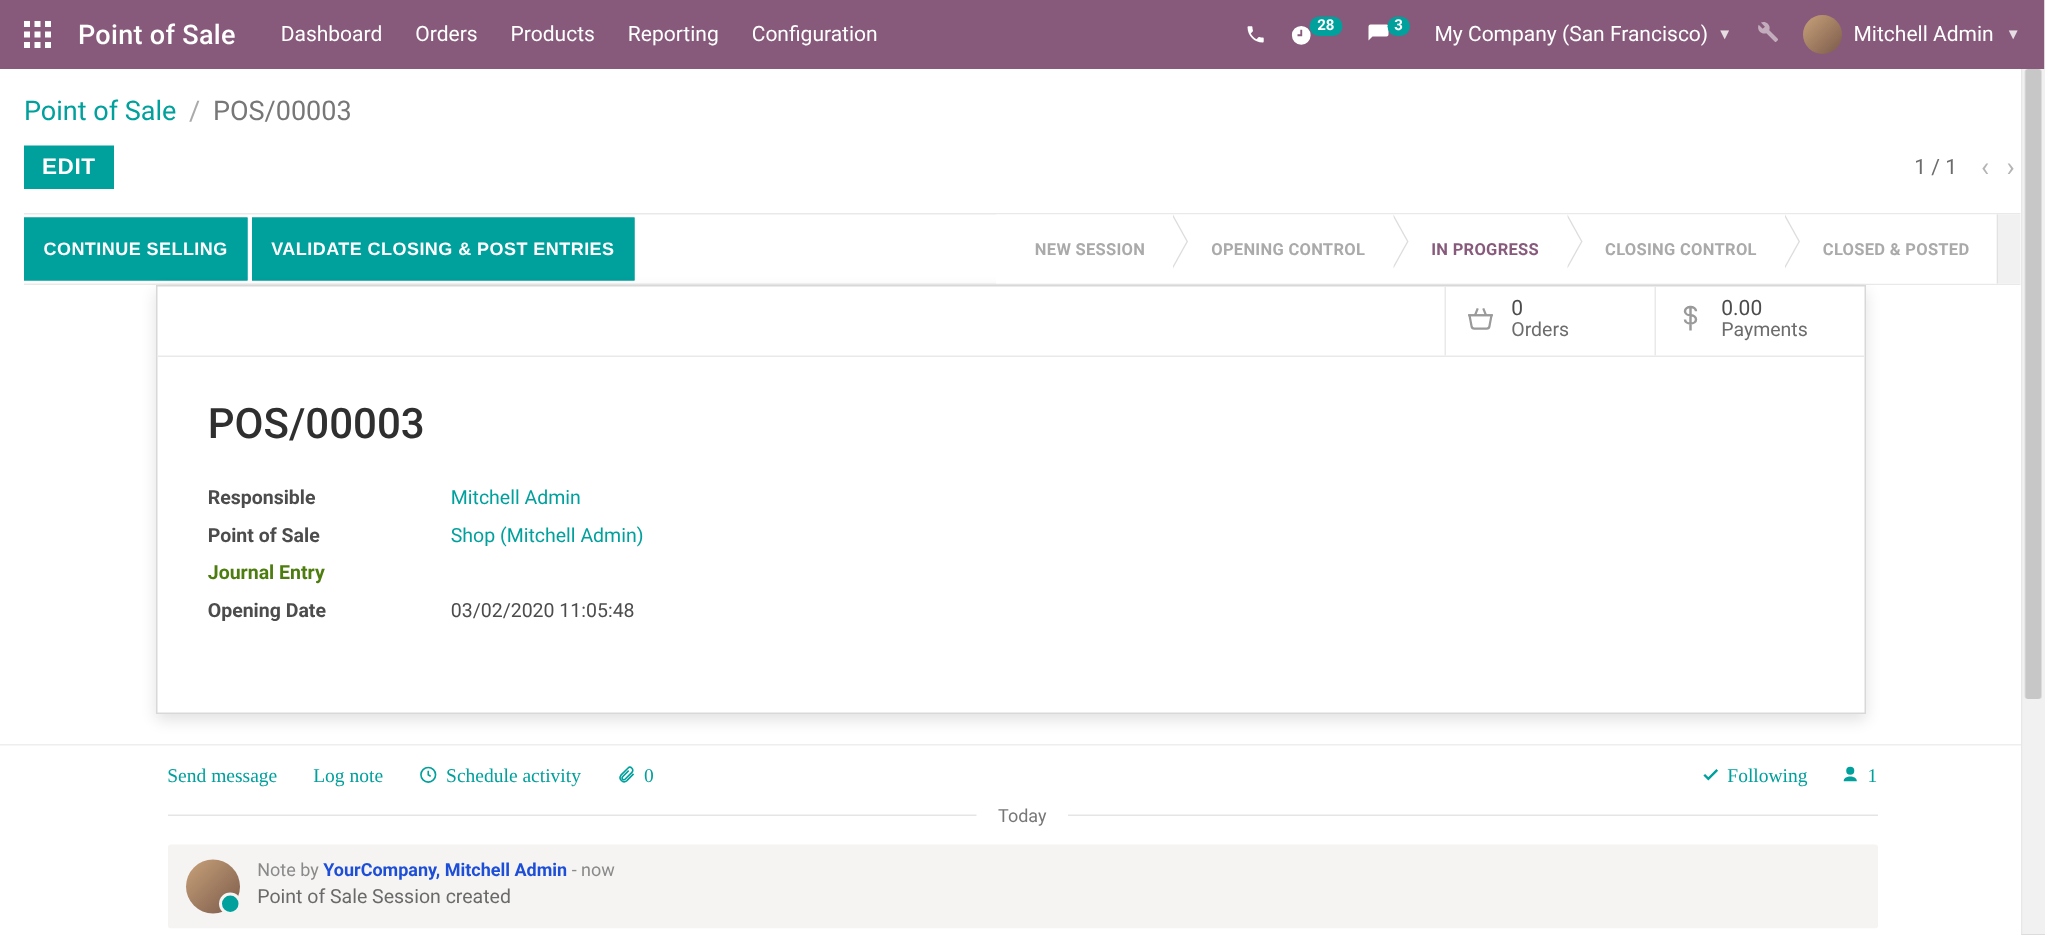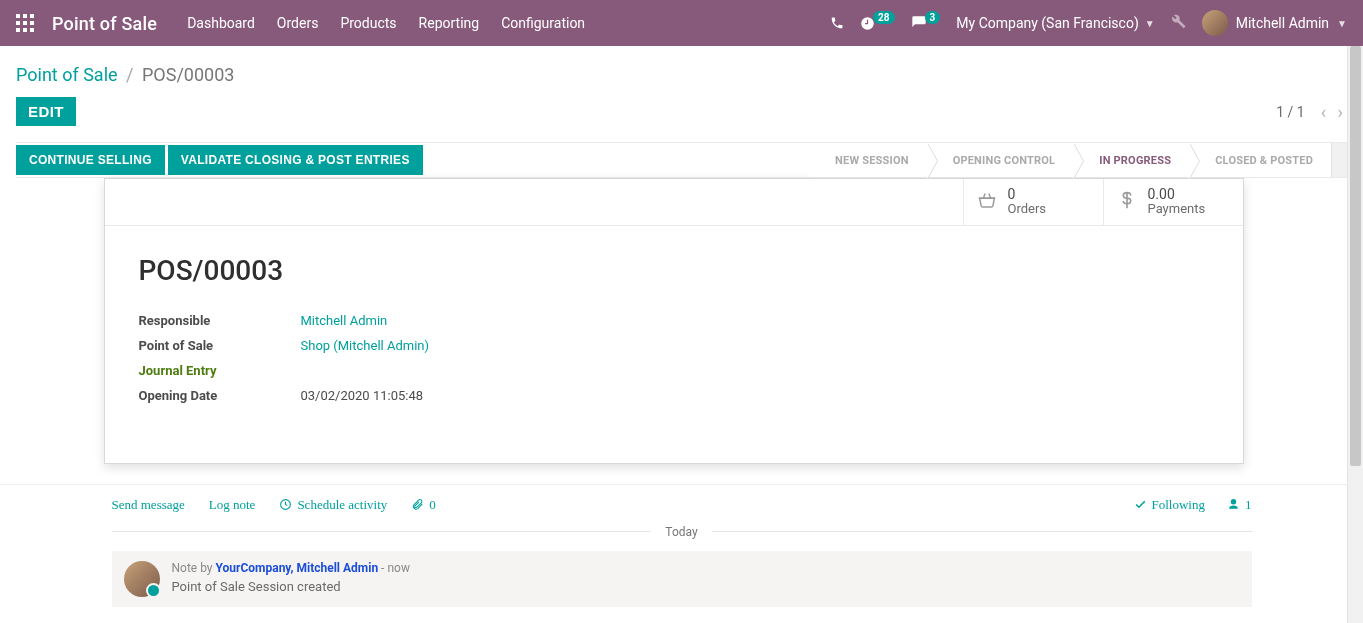--- a/index.html
+++ b/index.html
@@ -26,21 +26,21 @@
   .breadcrumb { font-size: 18px; margin: 8px 0 12px 0; }
   .breadcrumb a { color:#00A09D; text-decoration:none; }
   .breadcrumb .sep { color:#aaa; margin:0 4px; }
   .breadcrumb .current { color:#777; }
   .cp-row { display:flex; align-items:center; }
   .btn-edit { background:#00A09D; color:#fff; border:none; padding:6px 12px; font-weight:700; font-size:15px; letter-spacing:.4px; cursor:pointer; }
   .pager { margin-left:auto; display:flex; align-items:center; gap:12px; color:#6c6c6c; font-size:14px; }
   .pager-arrows span { font-size:18px; color:#b5b5b5; cursor:pointer; padding:0 4px; }
 
   
-  .status-row { display:flex; align-items:stretch; margin-top:16px; border-top:1px solid #e9e9e9; border-bottom:1px solid #e9e9e9; height:36px; }
+  .status-row { display:flex; align-items:stretch; margin-top:16px; border-top:1px solid #e9e9e9; border-bottom:1px solid #e9e9e9; height:48px; }
   .act-btn { background:#00A09D; color:#fff; border:1px solid #00A09D; font-weight:700; font-size:12px; letter-spacing:.3px; padding:0 12px; display:flex; align-items:center; cursor:pointer; margin:2px 3px 2px 0; }
   .status-steps { margin-left:auto; display:flex; align-items:stretch; }
   .step { position:relative; display:flex; align-items:center; padding:0 18px 0 26px; font-size:11px; font-weight:700; color:#aaa; letter-spacing:.2px; text-transform:uppercase; background:#fff; cursor:default; }
   .step::after { content:""; position:absolute; right:-10px; top:0; width:0; height:0; border-top:18px solid transparent; border-bottom:18px solid transparent; border-left:10px solid #fff; z-index:2; }
   .step::before { content:""; position:absolute; right:-11px; top:0; width:0; height:0; border-top:18px solid transparent; border-bottom:18px solid transparent; border-left:10px solid #ddd; z-index:1; }
   .step:last-child::after, .step:last-child::before { display:none; }
   .step.active { color:#875A7B; }
   .scrollbar-space { width:16px; background:#f1f1f1; border-left:1px solid #e2e2e2; }
 
   
@@ -157,20 +157,21 @@
     </div>
   </div>
 
   <div class="status-row">
     <button class="act-btn">CONTINUE SELLING</button>
     <button class="act-btn">VALIDATE CLOSING &amp; POST ENTRIES</button>
     <div class="status-steps">
       <div class="step">NEW SESSION</div>
       <div class="step">OPENING CONTROL</div>
       <div class="step active">IN PROGRESS</div>
+      <div class="step">CLOSING CONTROL</div>
       <div class="step">CLOSED &amp; POSTED</div>
     </div>
     <div class="scrollbar-space"></div>
   </div>
 </div>
 
 <div class="sheet-wrap">
   <div class="sheet">
     <div class="sheet-top">
       <div class="stat-box">

